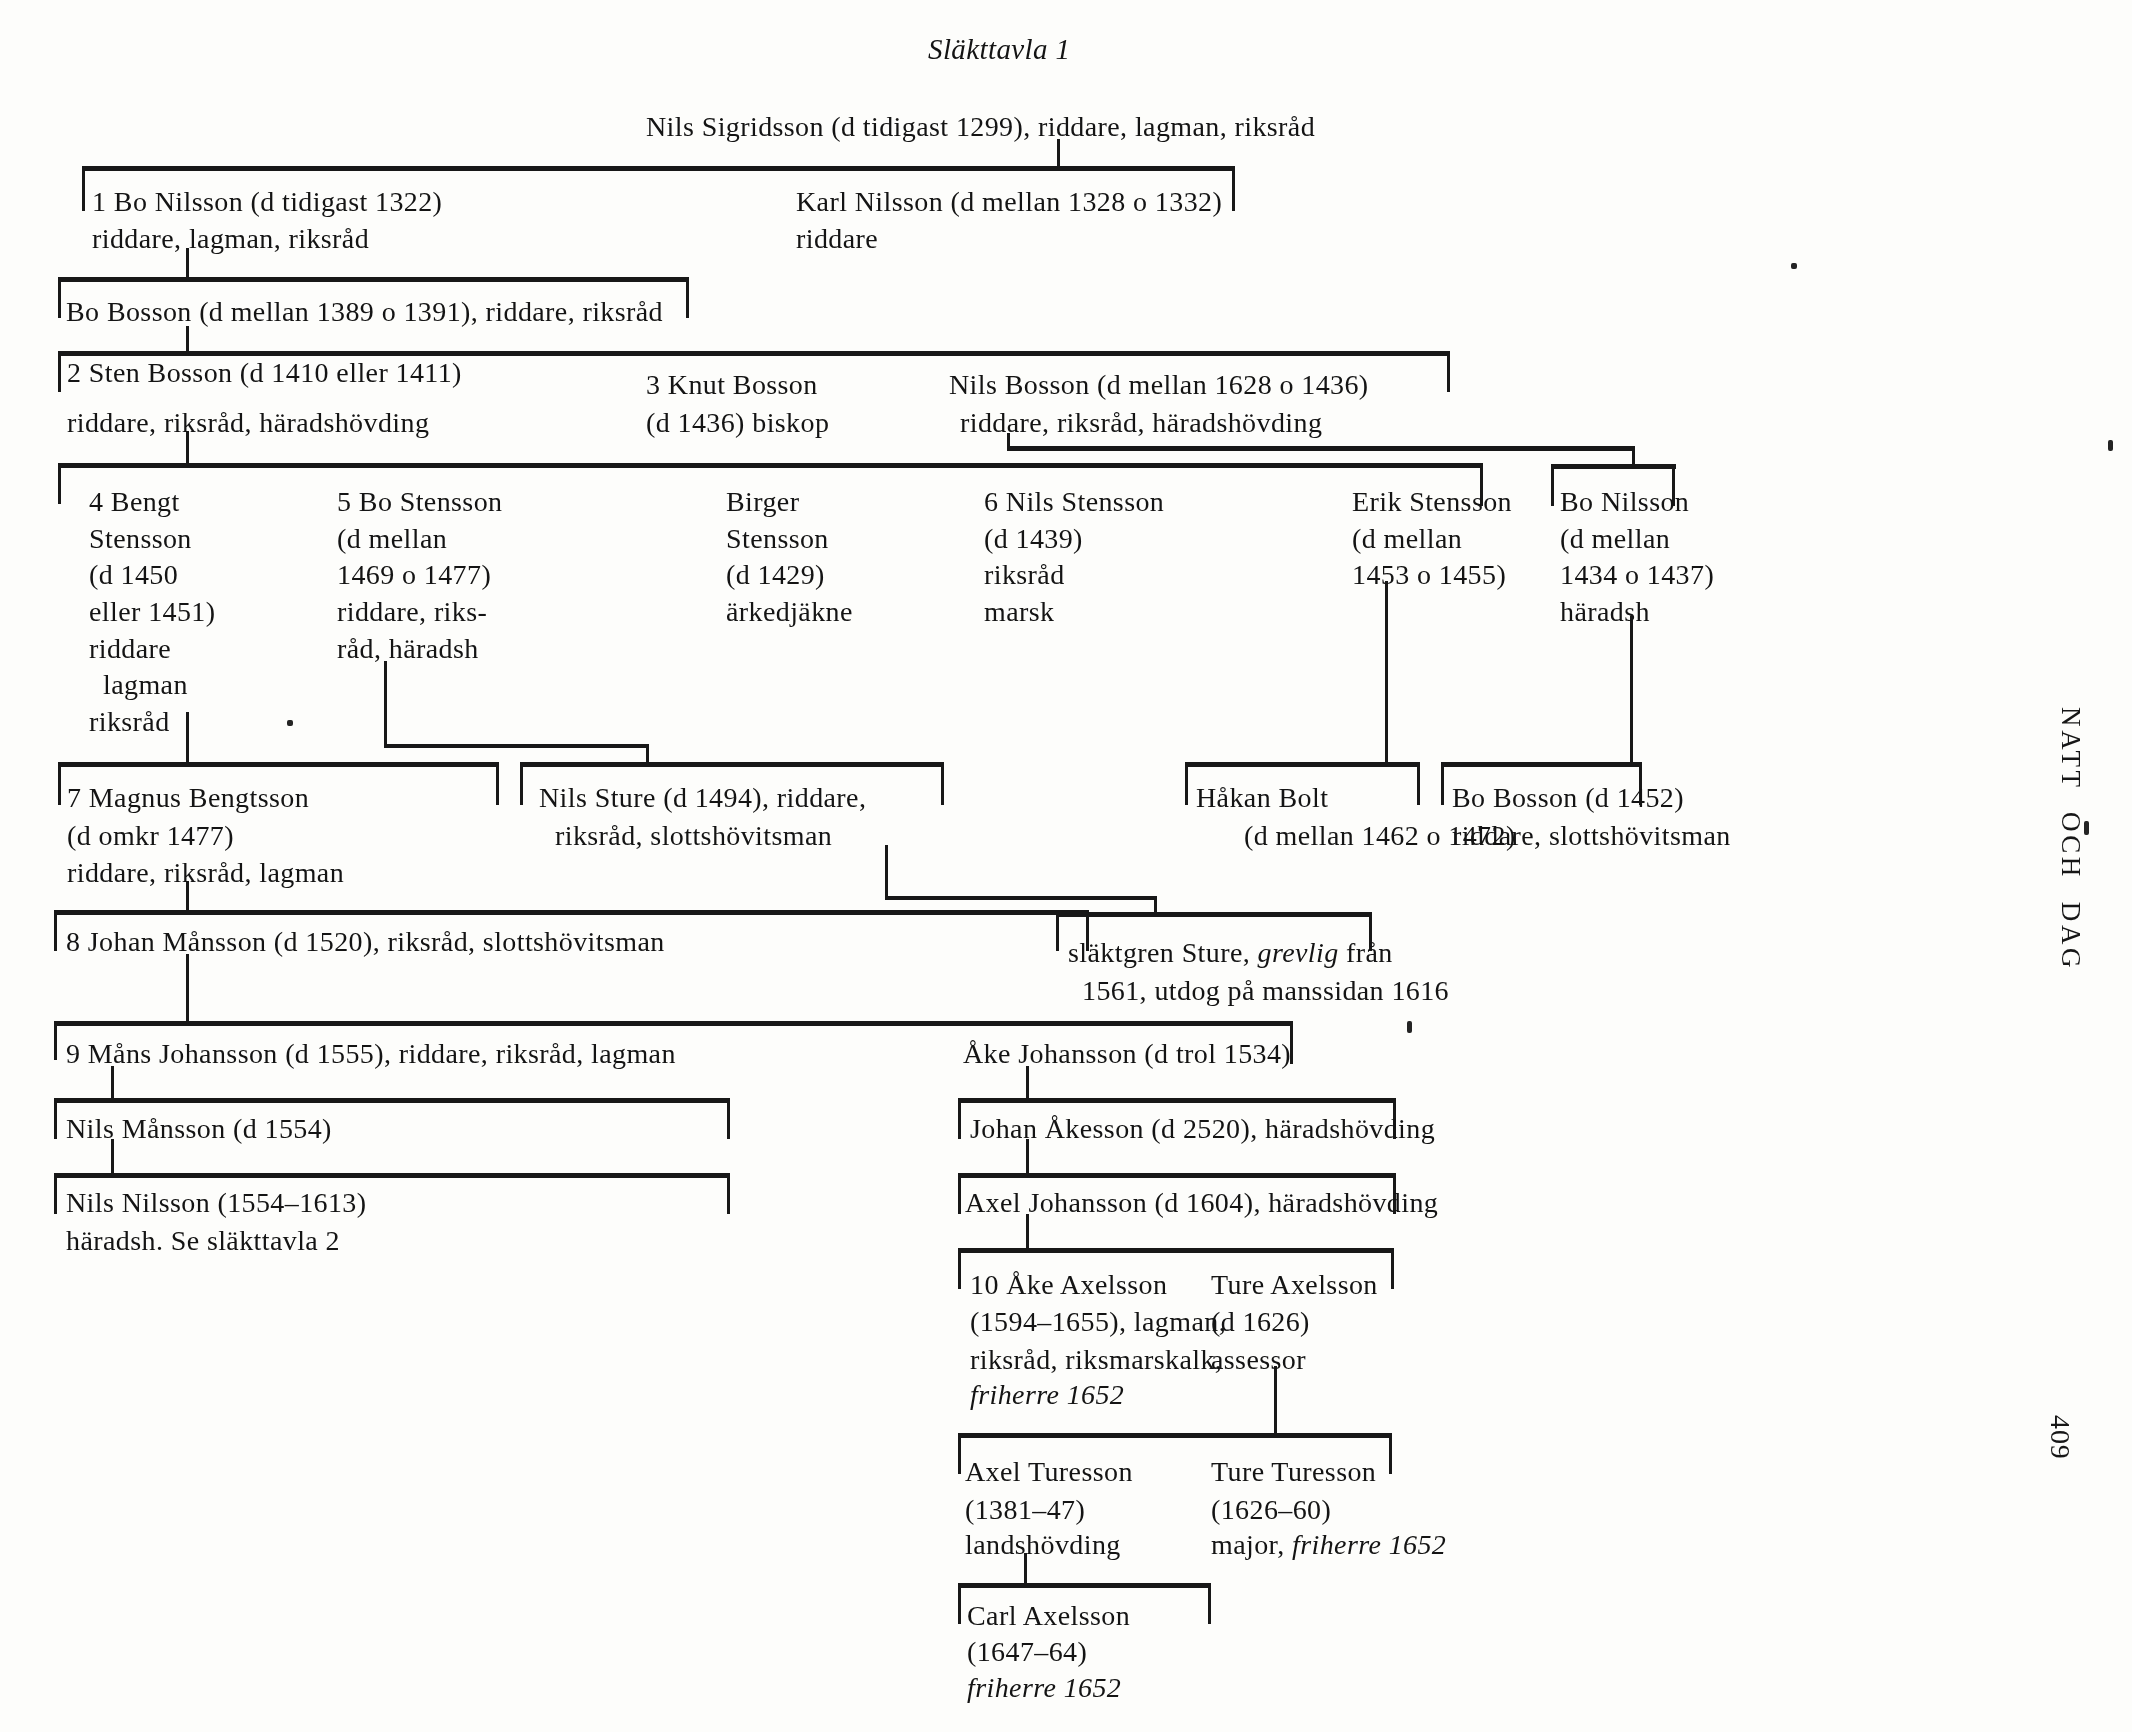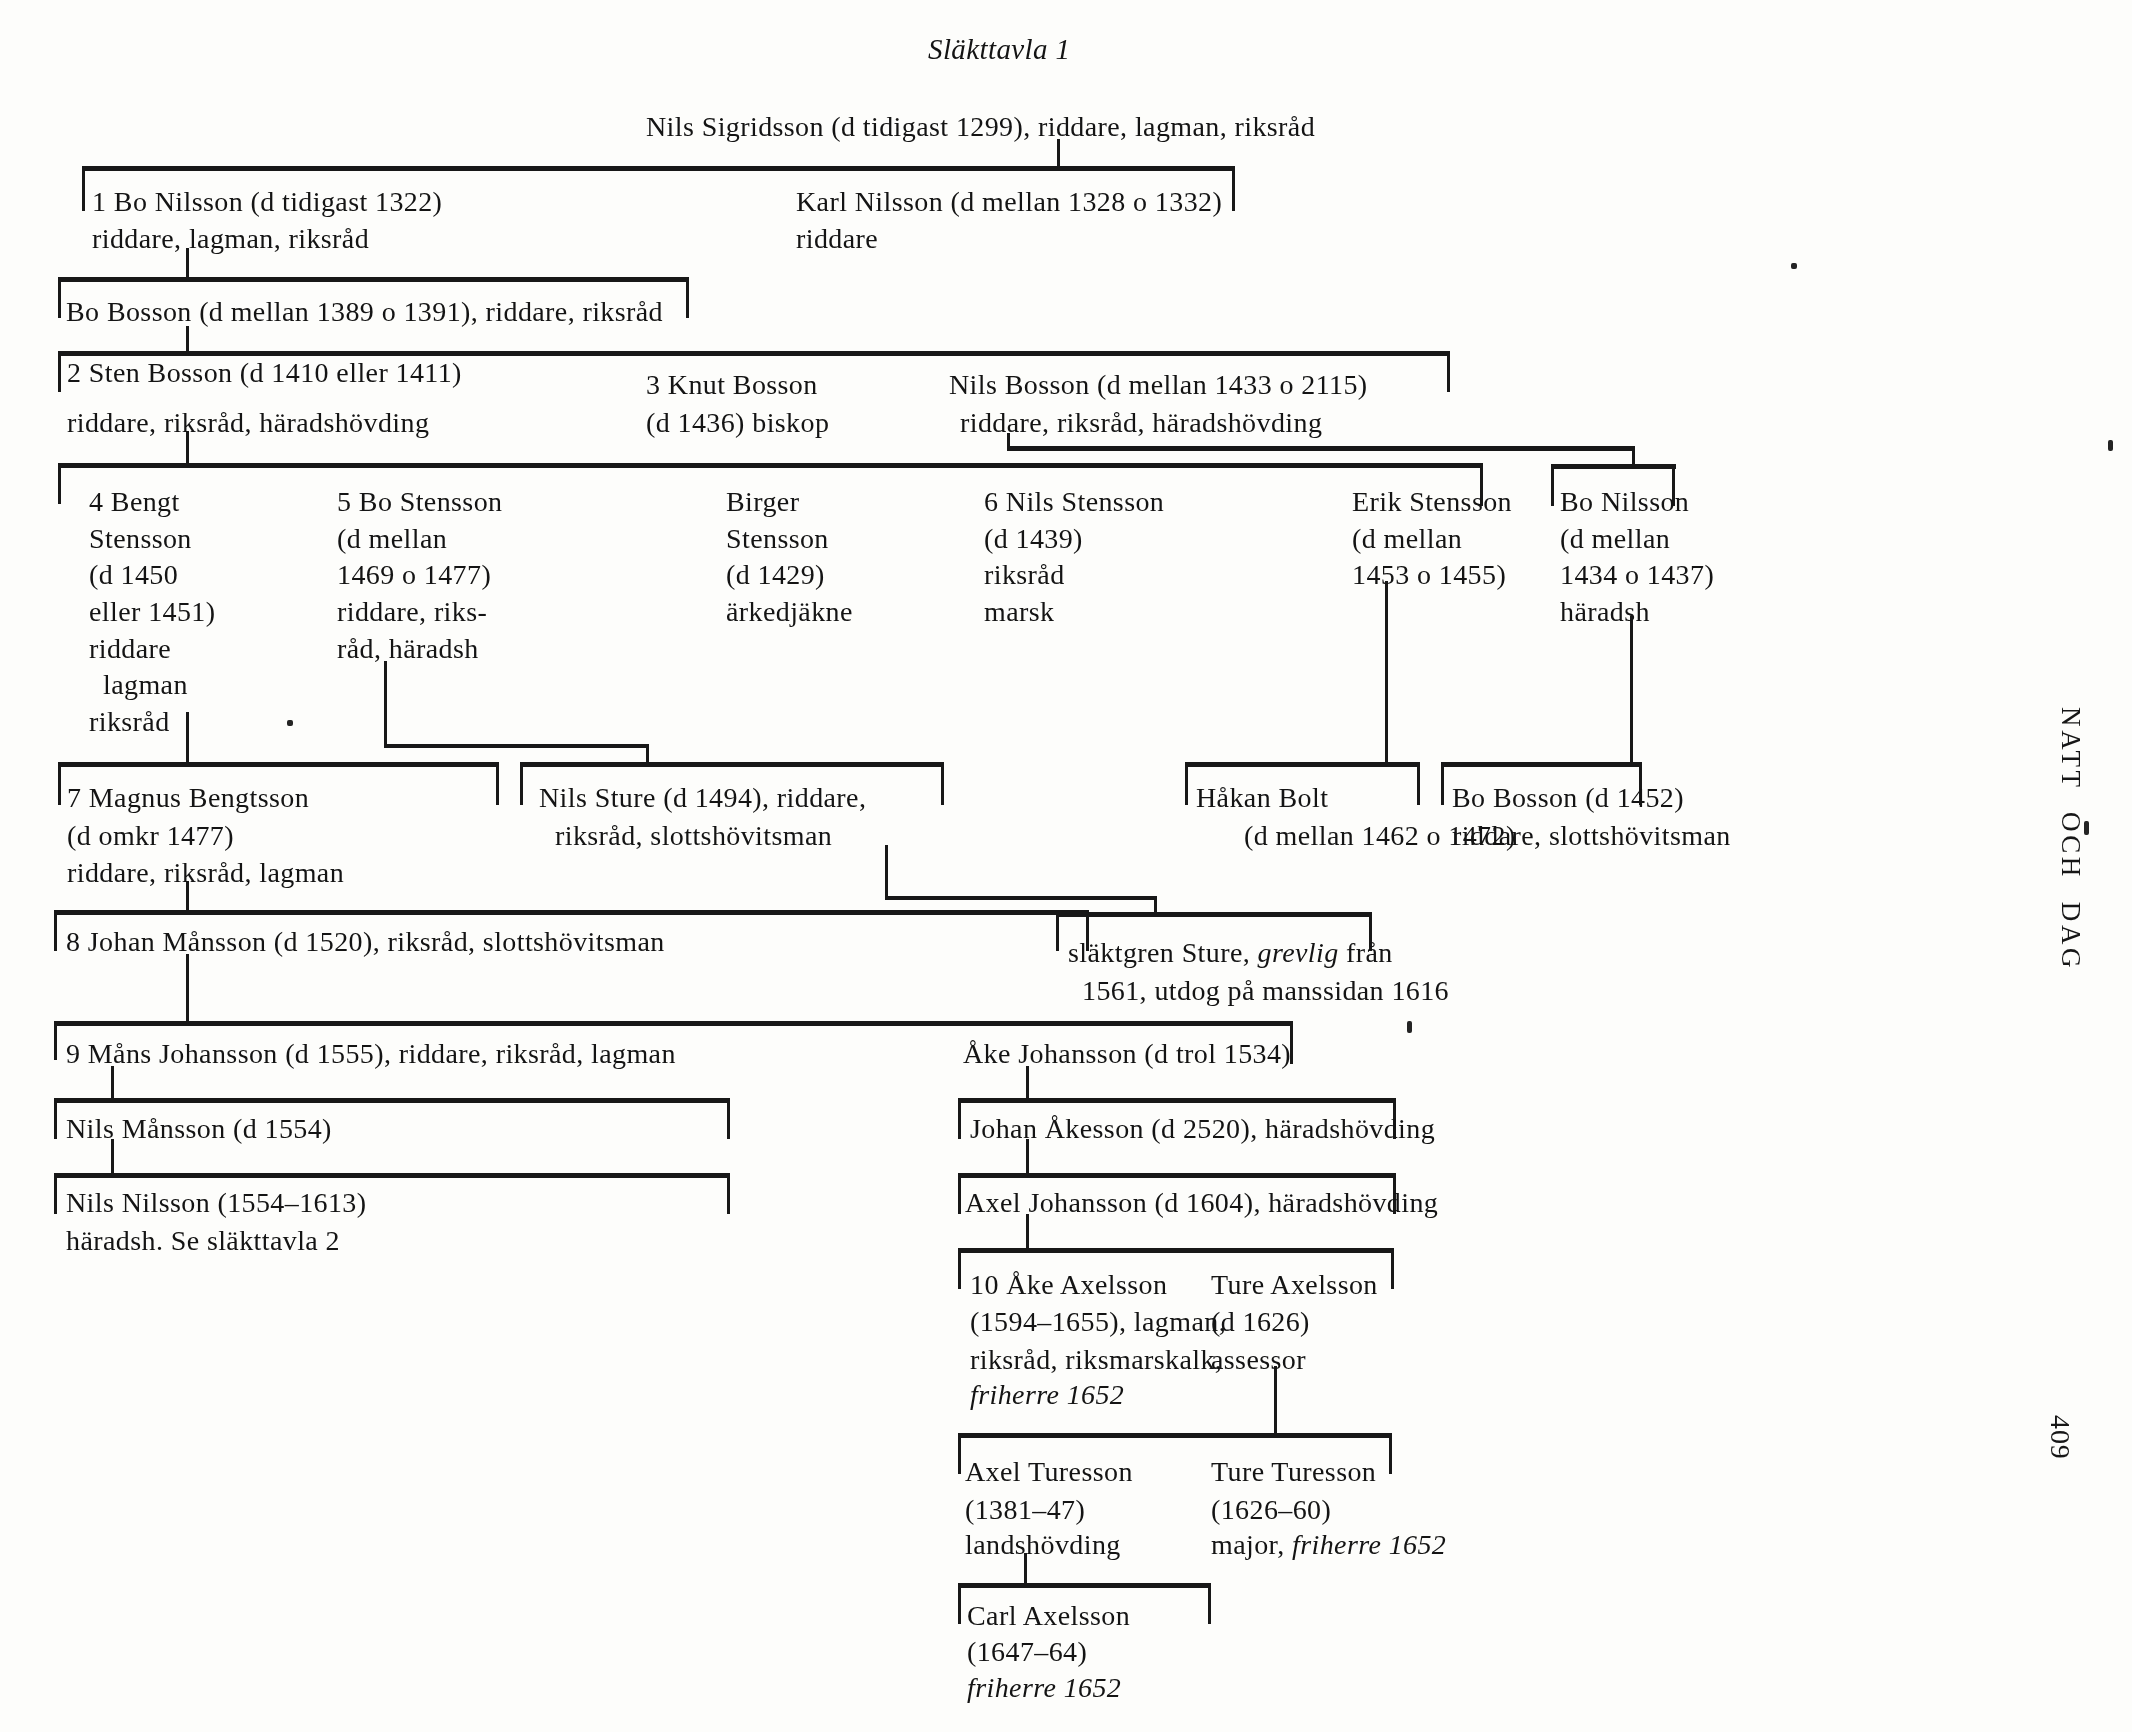--- a/index.html
+++ b/index.html
@@ -127,21 +127,21 @@
     <div class="txt" style="left: 646px; top: 109px;"><span>Nils Sigridsson (d tidigast 1299), riddare, lagman, riksråd</span></div>
     <div class="txt" style="left: 92px; top: 184px;"><span>1 Bo Nilsson (d tidigast 1322)</span></div>
     <div class="txt" style="left: 92px; top: 221px;"><span>riddare, lagman, riksråd</span></div>
     <div class="txt" style="left: 796px; top: 184px;"><span>Karl Nilsson (d mellan 1328 o 1332)</span></div>
     <div class="txt" style="left: 796px; top: 221px;"><span>riddare</span></div>
     <div class="txt" style="left: 66px; top: 294px;"><span>Bo Bosson (d mellan 1389 o 1391), riddare, riksråd</span></div>
     <div class="txt" style="left: 67px; top: 355px;"><span>2 Sten Bosson (d 1410 eller 1411)</span></div>
     <div class="txt" style="left: 67px; top: 405px;"><span>riddare, riksråd, häradshövding</span></div>
     <div class="txt" style="left: 646px; top: 367px;"><span>3 Knut Bosson</span></div>
     <div class="txt" style="left: 646px; top: 405px;"><span>(d 1436) biskop</span></div>
-    <div class="txt" style="left: 949px; top: 367px;"><span>Nils Bosson (d mellan 1433 o 2115)</span></div>
+    <div class="txt" style="left: 949px; top: 367px;"><span>Nils Bosson (d mellan 1628 o 1436)</span></div>
     <div class="txt" style="left: 960px; top: 405px;"><span>riddare, riksråd, häradshövding</span></div>
     <div class="txt" style="left: 89px; top: 484px;"><span>4 Bengt</span></div>
     <div class="txt" style="left: 89px; top: 521px;"><span>Stensson</span></div>
     <div class="txt" style="left: 89px; top: 557px;"><span>(d 1450</span></div>
     <div class="txt" style="left: 89px; top: 594px;"><span>eller 1451)</span></div>
     <div class="txt" style="left: 89px; top: 631px;"><span>riddare</span></div>
     <div class="txt" style="left: 103px; top: 667px; text-align: right;"><span>lagman</span></div>
     <div class="txt" style="left: 89px; top: 704px;"><span>riksråd</span></div>
     <div class="txt" style="left: 337px; top: 484px;"><span>5 Bo Stensson</span></div>
     <div class="txt" style="left: 337px; top: 521px;"><span>(d mellan</span></div>

